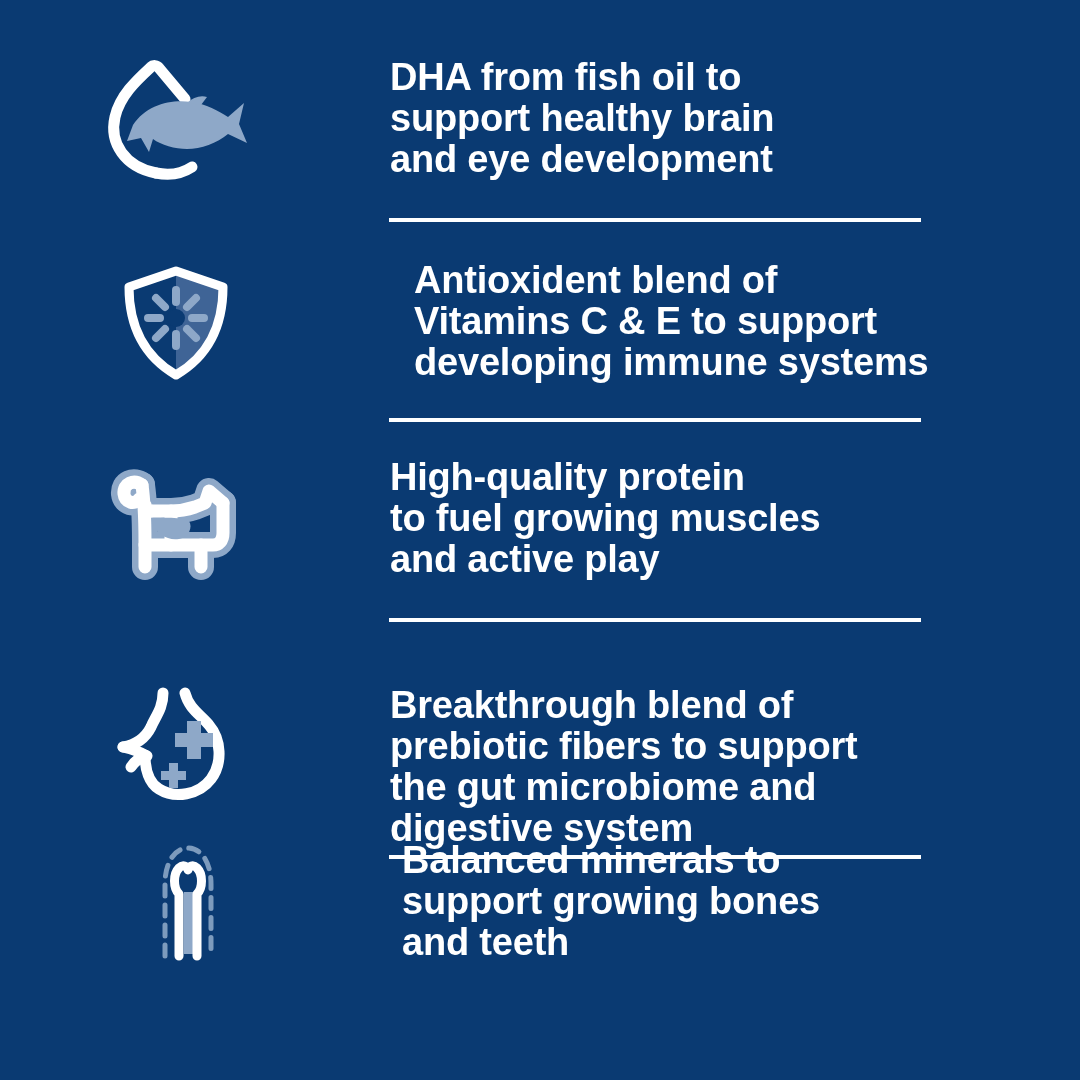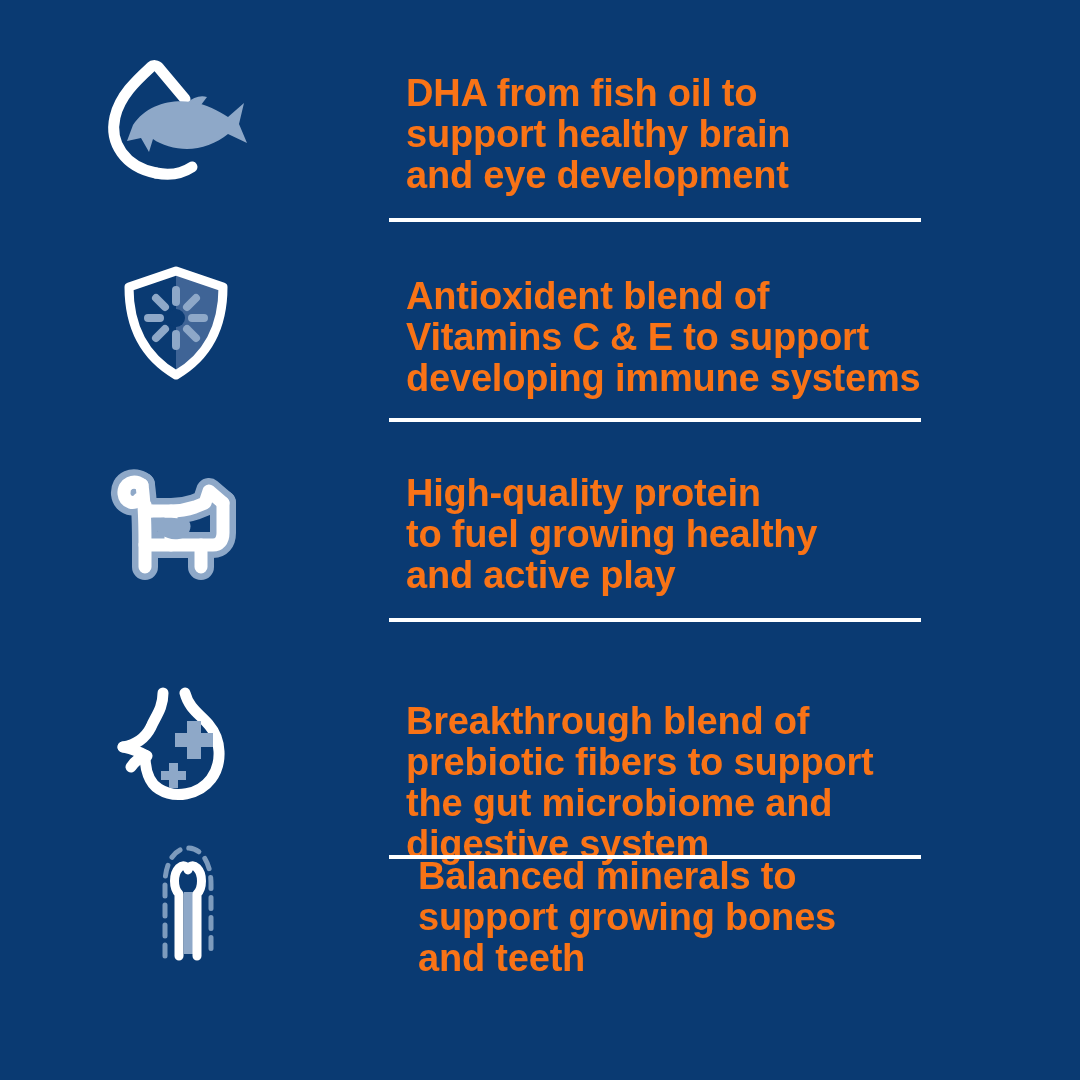--- a/index.html
+++ b/index.html
@@ -43,28 +43,28 @@
   .icon-cell svg {
     display: block;
   }
 
   .text-cell {
     flex: 1 1 auto;
     padding-top: 2px;
   }
 
   .benefit-text {
-    color: #f97316;
+    color: #ffffff;
     font-family: "Liberation Sans", sans-serif;
     font-weight: bold;
     font-size: 38px;
     line-height: 41px;
     letter-spacing: -0.2px;
     white-space: pre-line;
-    margin: 16px;
+    margin: 0;
   }
 
   .divider {
     position: absolute;
     left: 389px;
     width: 532px;
     height: 4px;
     background: #ffffff;
   }
 </style>
@@ -103,21 +103,21 @@
     </div>
     <div class="text-cell">
       <p class="benefit-text">DHA from fish oil to
 support healthy brain
 and eye development</p>
     </div>
   </div>
 
   <div class="divider" style="top:218px;"></div>
 
-  <div class="benefit-row" style="top:258px;">
+  <div class="benefit-row" style="top:258px;gap:24px;">
     <div class="icon-cell">
       <svg width="150" height="130" viewBox="0 0 150 130" aria-hidden="true">
 
         <path d="M75 13 L 122 29 C 122 72, 104 100, 75 117 C 46 100, 28 72, 28 29 Z" fill="#0a3a72"></path>
         <path d="M75 13 L 122 29 C 122 72, 104 100, 75 117 L 75 13 Z" fill="#3f6496"></path>
 
         <path d="M75 13 L 122 29 C 122 72, 104 100, 75 117 C 46 100, 28 72, 28 29 Z" fill="none" stroke="#ffffff" stroke-width="9" stroke-linejoin="round"></path>
 
         <circle cx="75" cy="60" r="9" fill="#0a3a72"></circle>
         <g stroke="#8ea8c8" stroke-width="8" stroke-linecap="round">
@@ -165,21 +165,21 @@
             <path d="M122 48 L 108 36 L 104 48 L 94 52 C 82 56, 74 56, 70 56 L 50 56"></path>
             <path d="M50 56 C 46 56, 44 54, 44 50"></path>
           </g>
         </g>
 
         <path d="M52 64 C 62 62, 80 62, 88 66 C 92 72, 88 82, 78 84 C 66 86, 56 78, 52 70 Z" fill="#8ea8c8"></path>
       </svg>
     </div>
     <div class="text-cell">
       <p class="benefit-text">High-quality protein
-to fuel growing healthy
+to fuel growing muscles
 and active play</p>
     </div>
   </div>
 
   <div class="divider" style="top:618px;"></div>
 
   <div class="benefit-row" style="top:683px;">
     <div class="icon-cell">
       <svg width="150" height="125" viewBox="0 0 150 125" aria-hidden="true">
 

